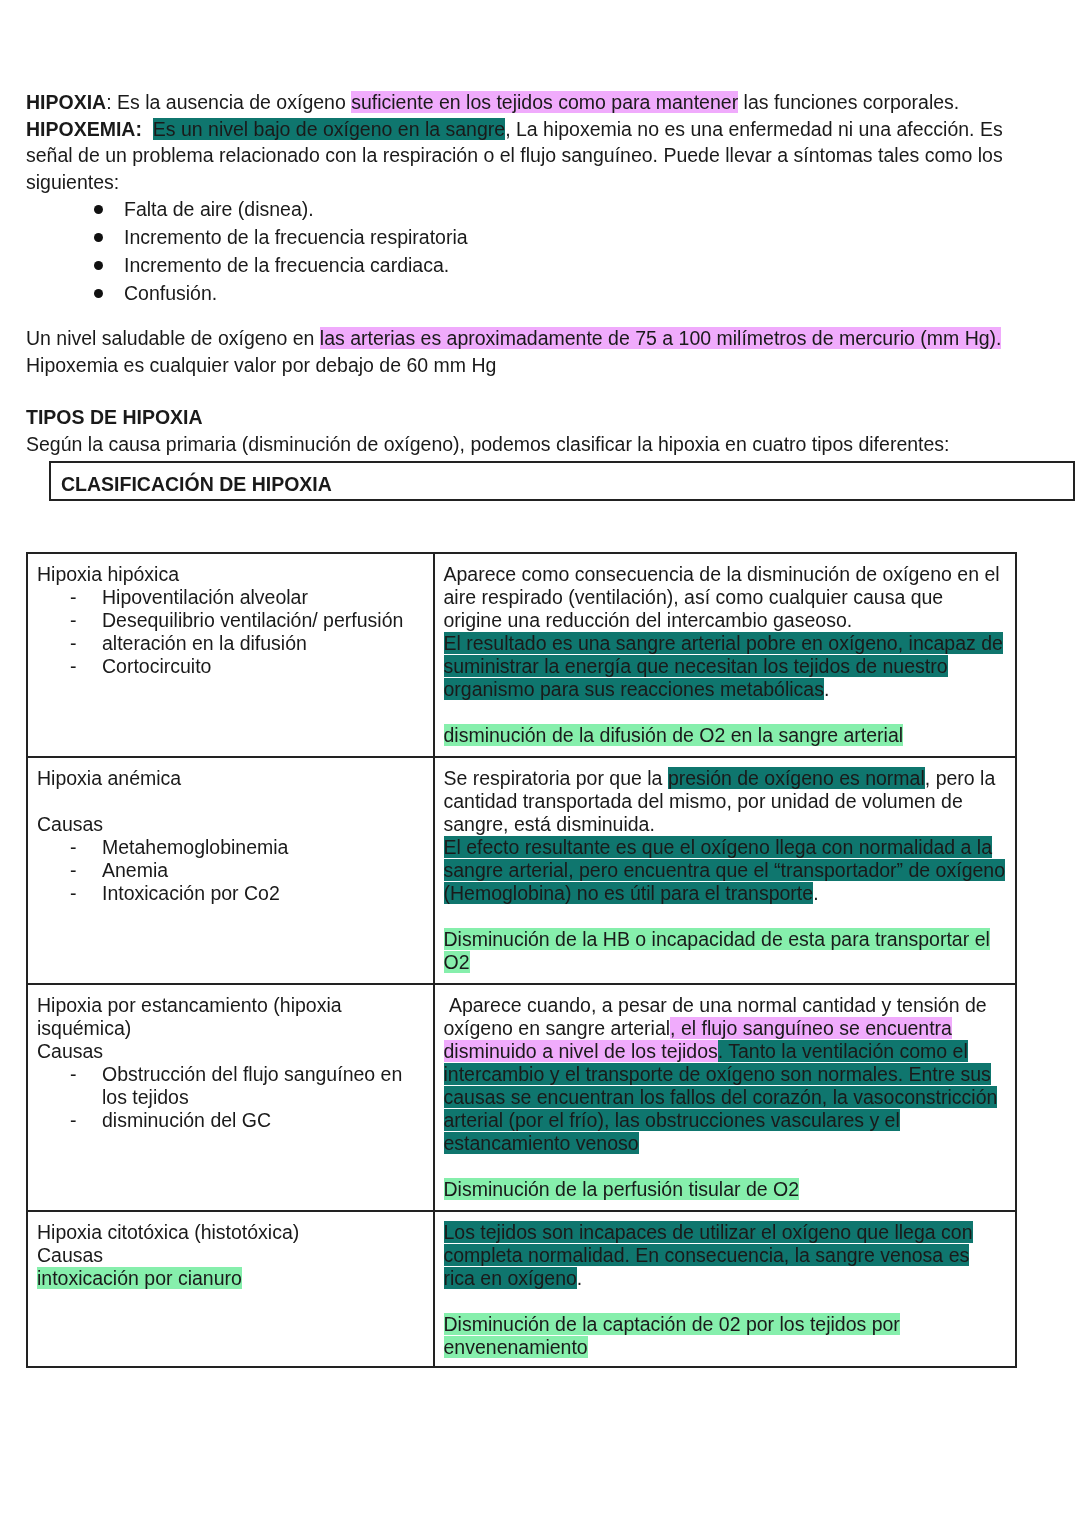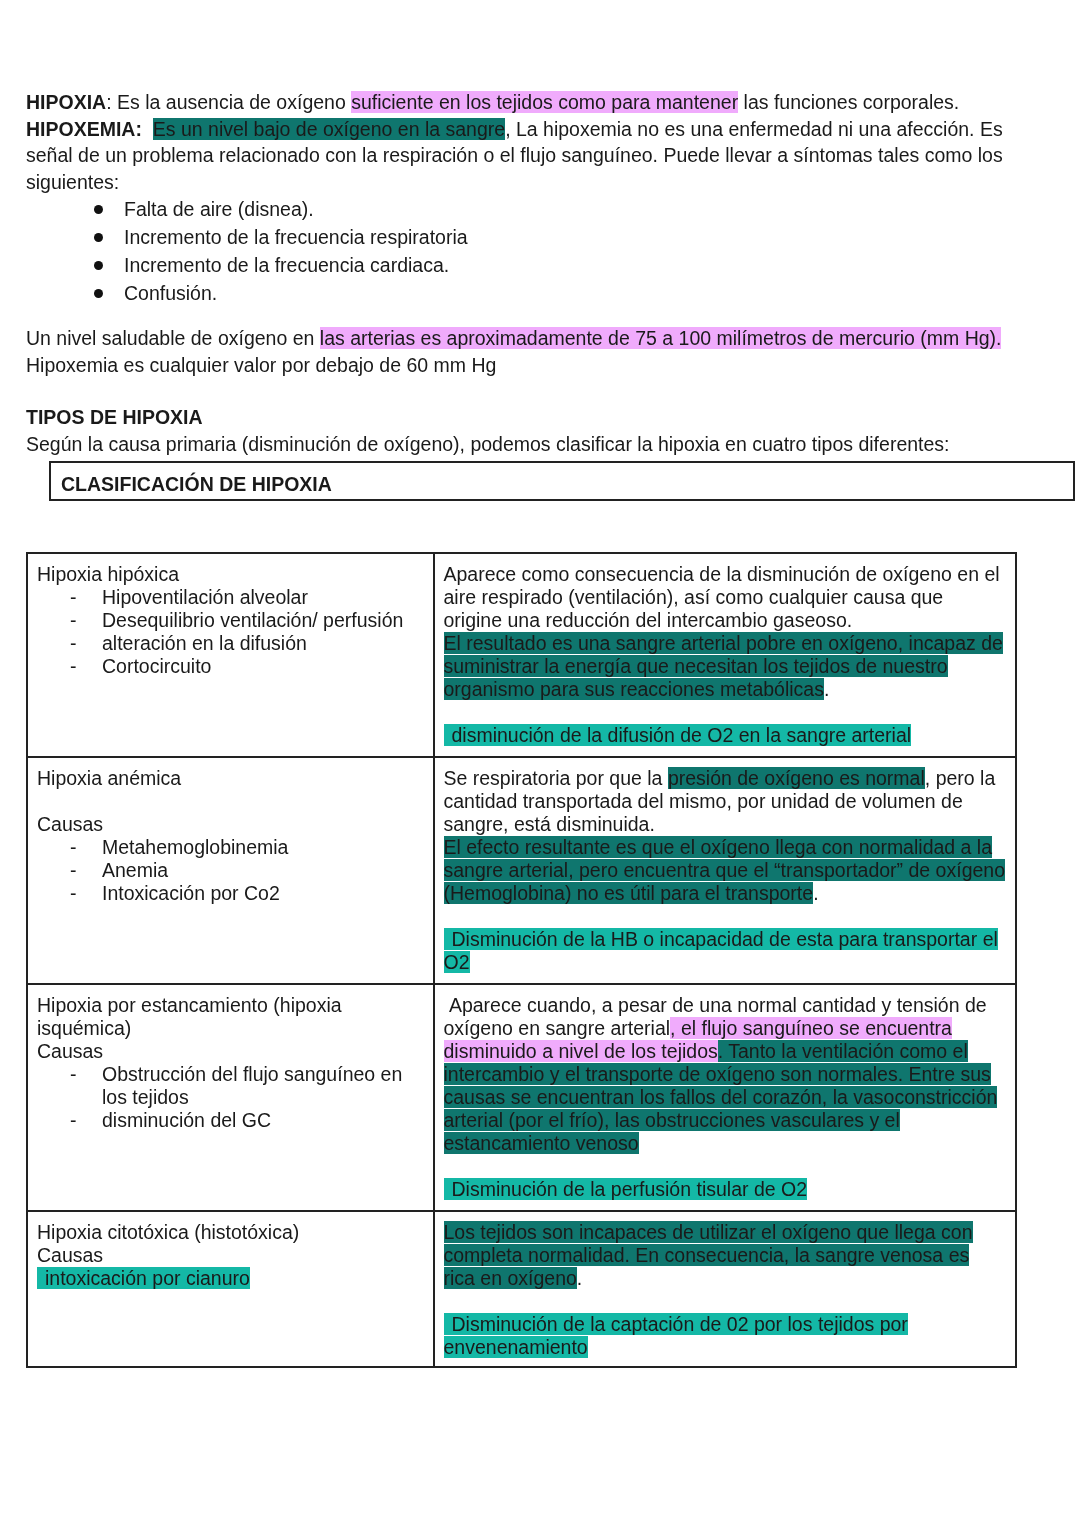--- a/index.html
+++ b/index.html
@@ -10,21 +10,21 @@
       font-family: "Liberation Sans", sans-serif;
       color: #1a1a1a;
       font-size: 19.5px;
       line-height: 26.5px;
     }
     .page { position: absolute; left: 26px; top: 89px; width: 1030px; }
     p { margin: 0; }
     b { font-weight: bold; }
     .hl-cyan { background: #f0abfc; }
     .hl-pink { background: #0f766e; }
-    .hl-mint { background: #14b8a6; padding-left: 8px; }
+    .hl-mint { background: #86efac; }
     ul.bullets { margin: 0; padding: 0; list-style: none; }
     ul.bullets li { position: relative; padding-left: 98px; height: 28px; line-height: 28px; }
     ul.bullets li::before {
       content: ""; position: absolute; left: 68px; top: 10px;
       width: 9px; height: 9px; border-radius: 50%; background: #111;
     }
     .gap1 { height: 18px; }
     .gap2 { height: 26px; }
     .section-title { font-weight: bold; }
     .class-box {

